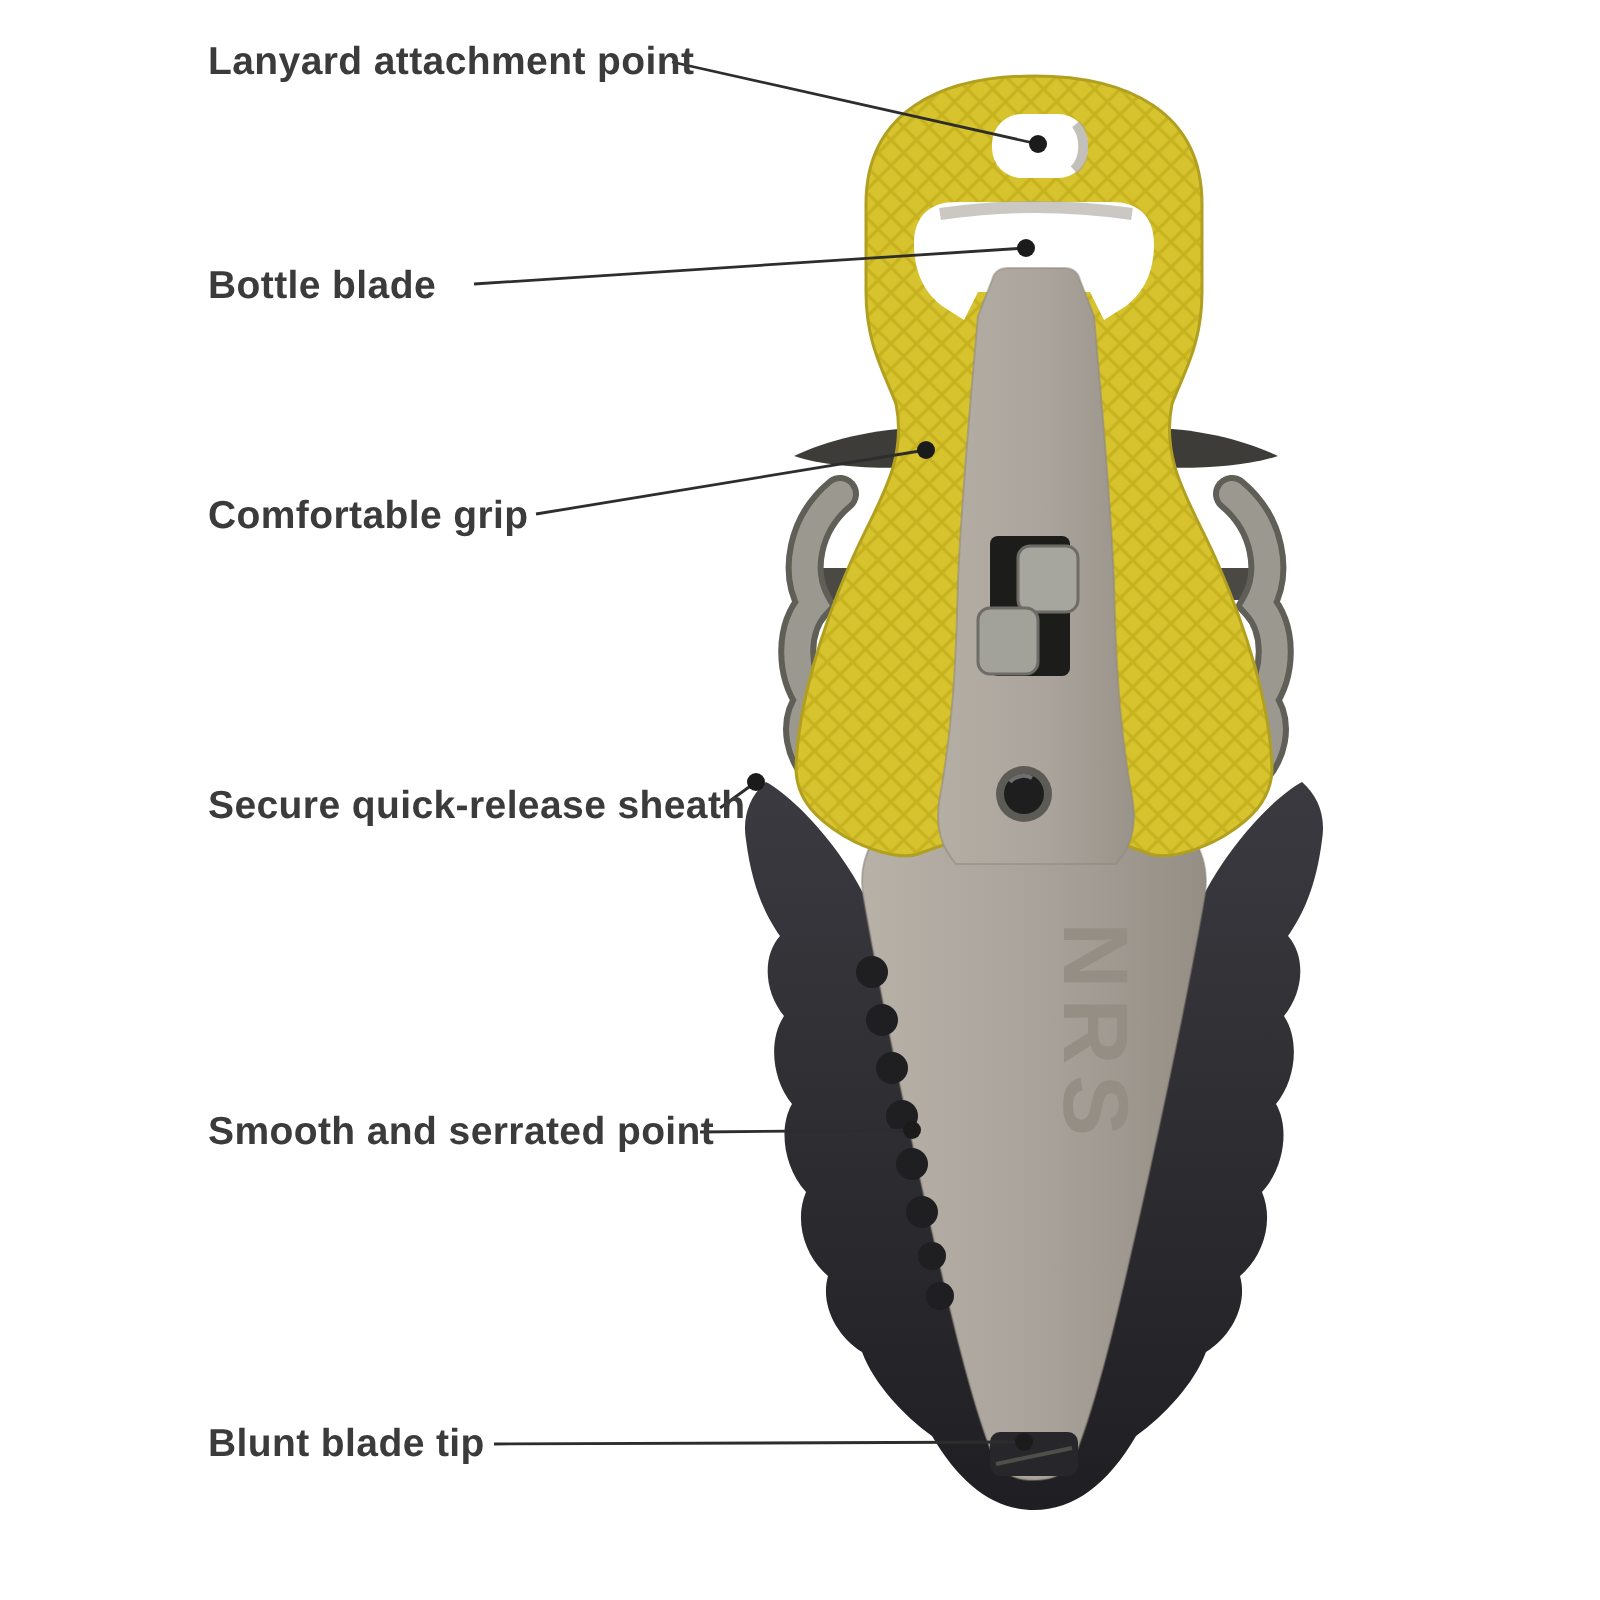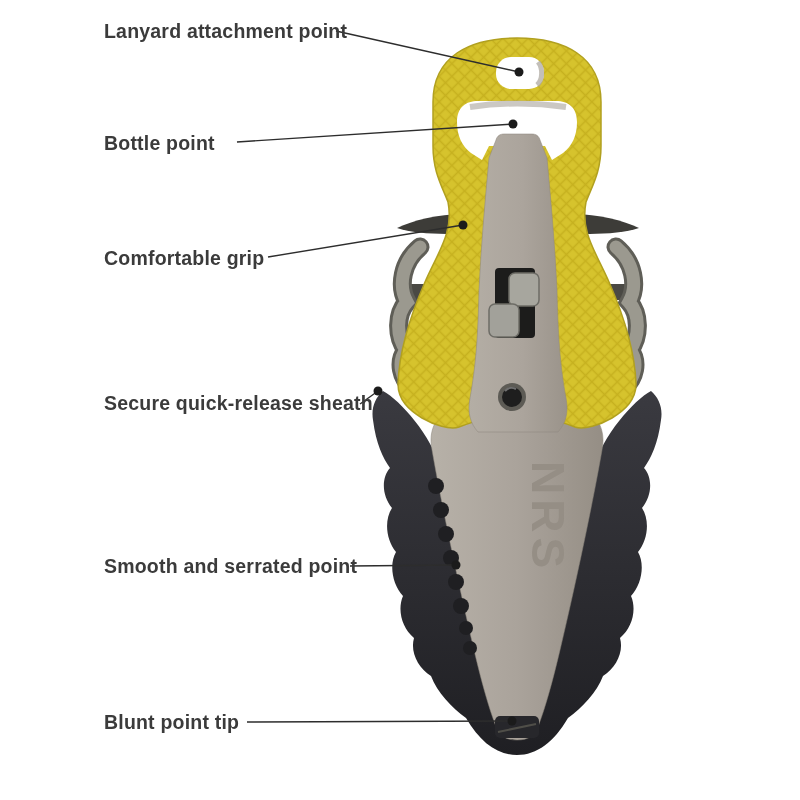--- a/index.html
+++ b/index.html
@@ -149,18 +149,18 @@
       <circle cx="519" cy="72" r="4.5"></circle>
       <circle cx="513" cy="124" r="4.5"></circle>
       <circle cx="463" cy="225" r="4.5"></circle>
       <circle cx="378" cy="391" r="4.5"></circle>
       <circle cx="456" cy="565" r="4.5"></circle>
       <circle cx="512" cy="721" r="4.5"></circle>
     </g>
   </svg>
 
   <div class="callout-label cl-1">Lanyard attachment point</div>
-  <div class="callout-label cl-2">Bottle point</div>
+  <div class="callout-label cl-2">Bottle blade</div>
   <div class="callout-label cl-4">Secure quick-release sheath</div>
   <div class="callout-label cl-3">Comfortable grip</div>
   <div class="callout-label cl-5">Smooth and serrated point</div>
-  <div class="callout-label cl-6">Blunt point tip</div>
+  <div class="callout-label cl-6">Blunt blade tip</div>
 </div>
 
 </body></html>

